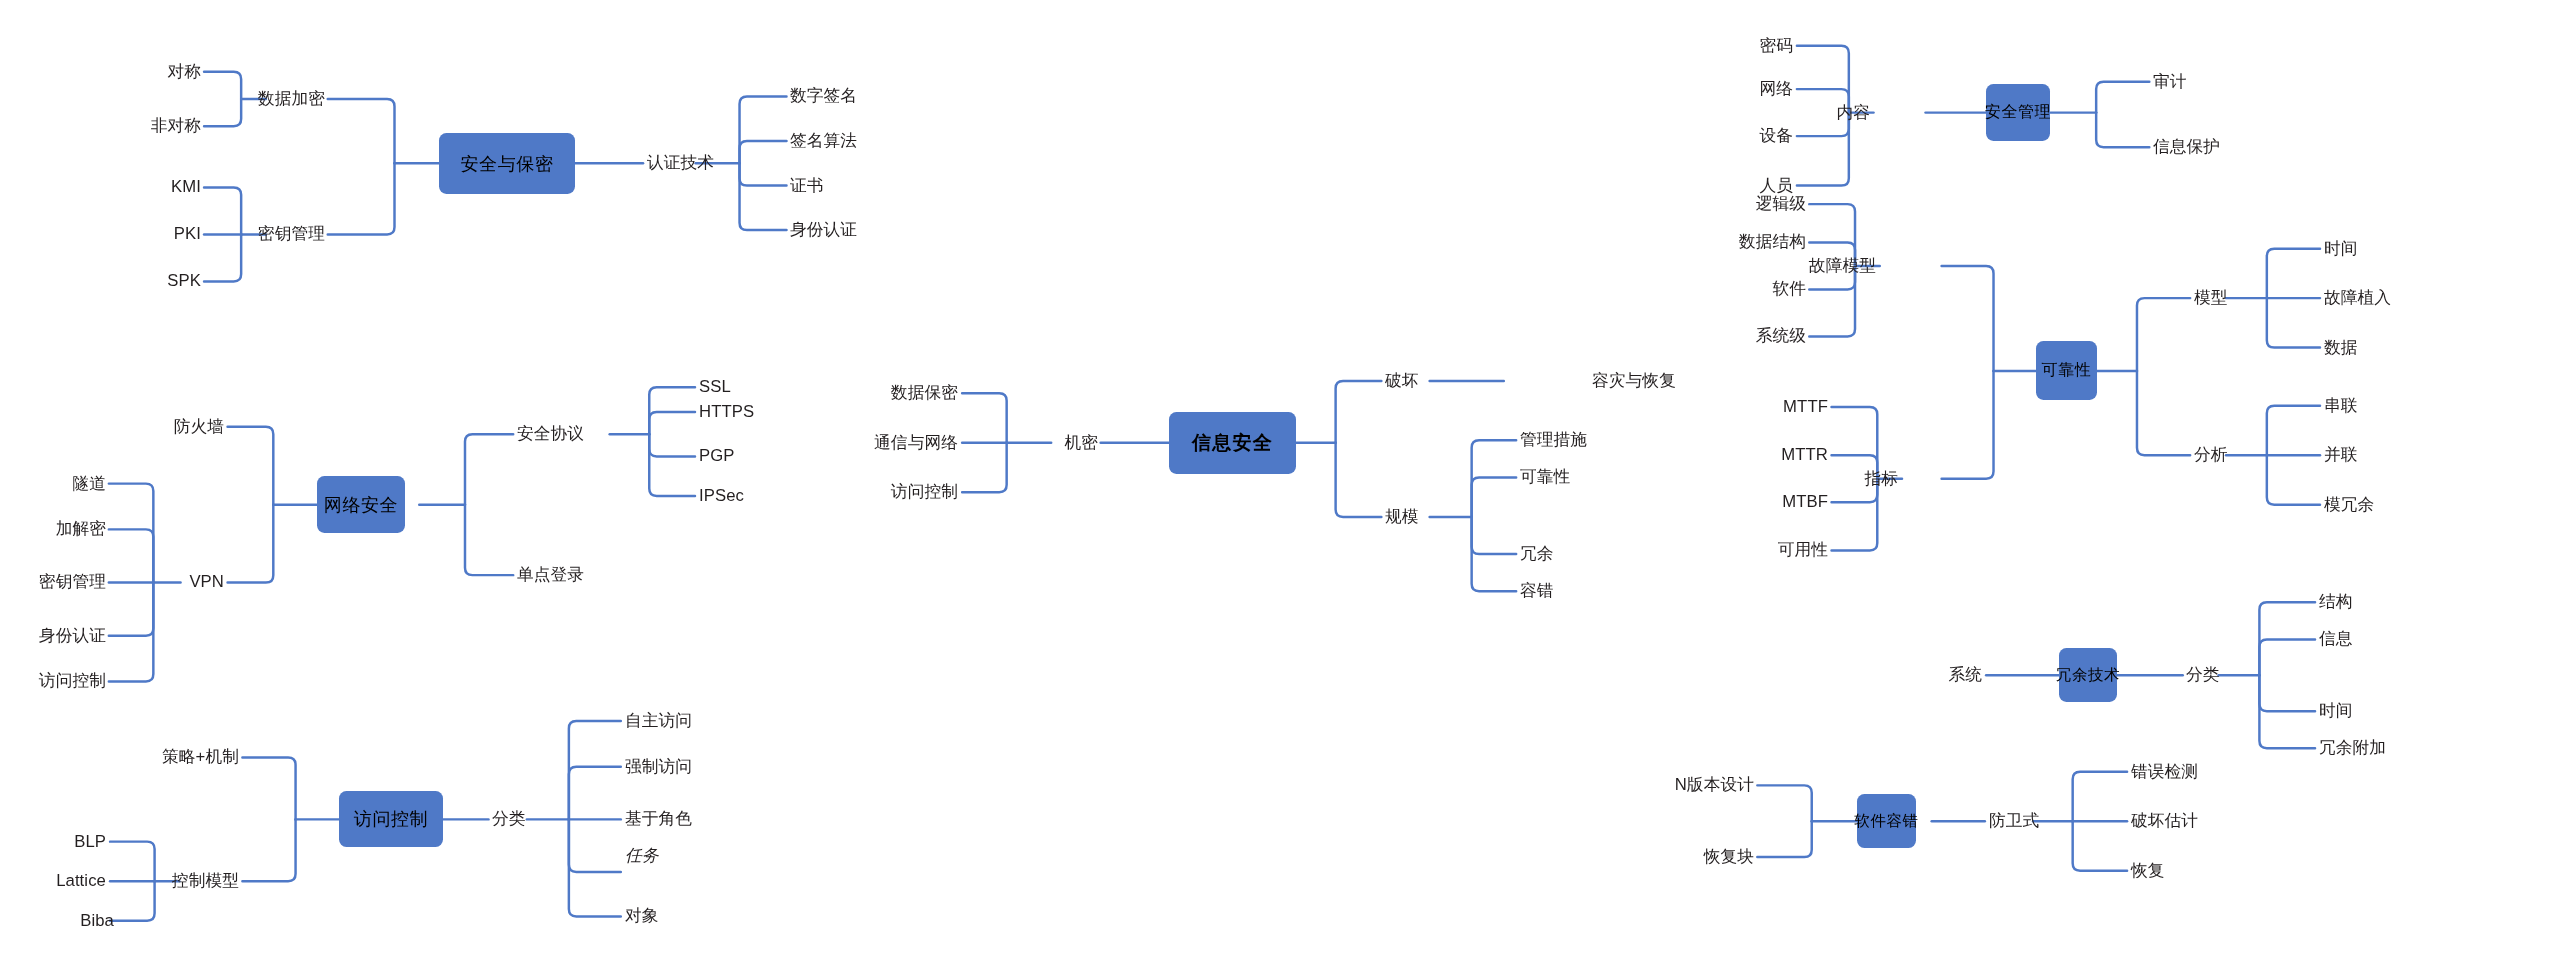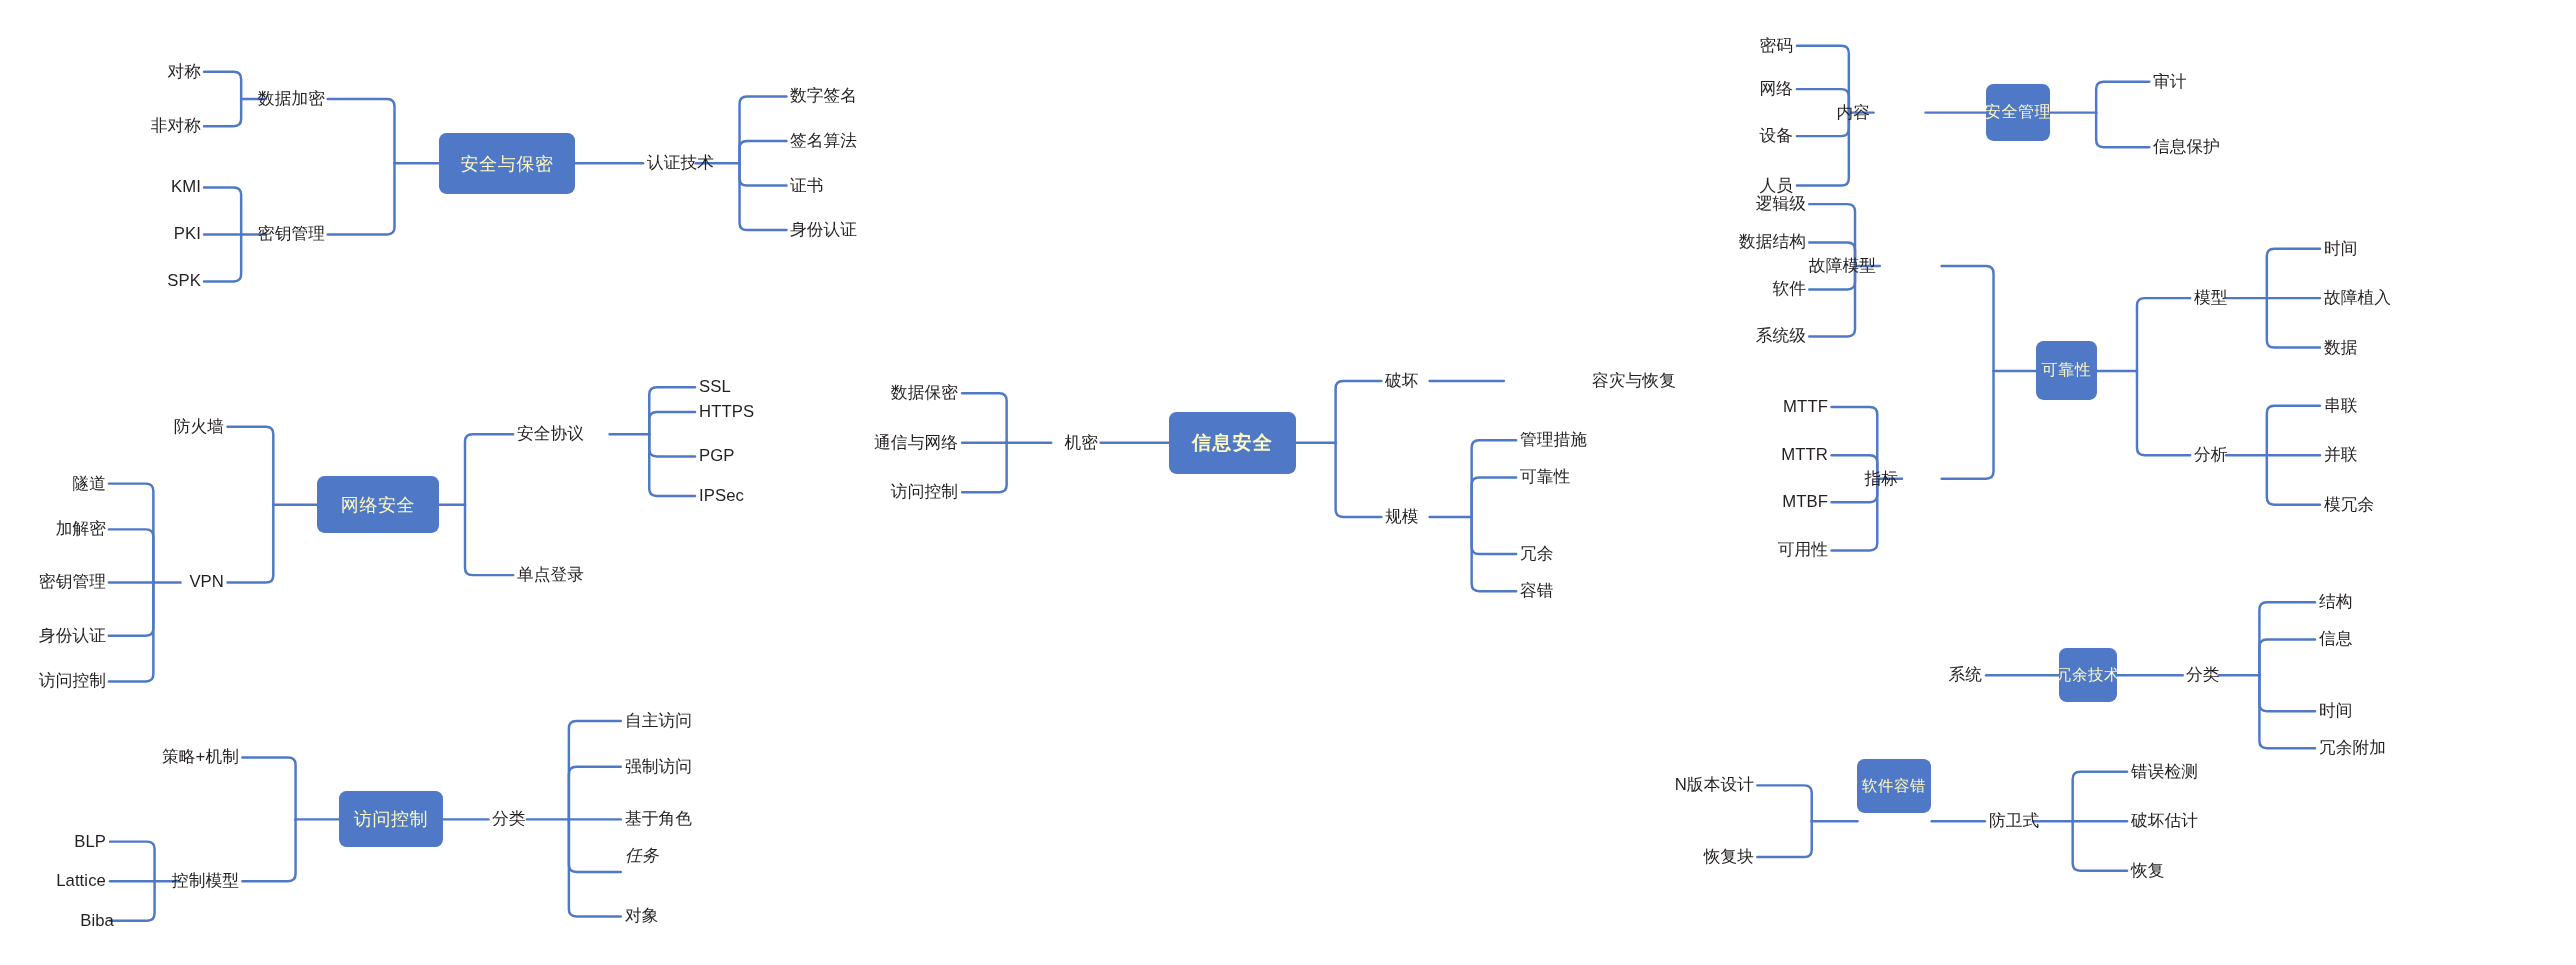--- a/index.html
+++ b/index.html
@@ -3,21 +3,21 @@
 <meta charset="utf-8">
 <style>
   html,body{margin:0;padding:0;background:#ffffff;}
   body{font-family:"Liberation Sans","DejaVu Sans",sans-serif;}
   #stage{position:relative;width:2576px;height:966px;background:#fff;overflow:hidden;}
   #wires{position:absolute;left:0;top:0;width:2576px;height:966px;}
   .wire{fill:none;stroke:#4f79c7;stroke-width:4;stroke-linecap:round;stroke-linejoin:round;}
   .lbl{position:absolute;color:#231f20;font-size:16.7px;line-height:1;white-space:nowrap;
        transform:translateY(-50%);letter-spacing:0.1px;}
   .lbl.r{transform:translate(-100%,-50%);}
-  .node{position:absolute;background:#4f79c7;border-radius:7.4px;color:#fef9c3;
+  .node{position:absolute;background:#4f79c7;border-radius:7.4px;color:#000000;
         display:flex;align-items:center;justify-content:center;white-space:nowrap;
         font-size:18px;letter-spacing:0.6px;}
   .node.root{font-weight:bold;font-size:19px;letter-spacing:1.2px;}
 </style>
 </head>
 <body>
 
 <div id="stage">
 
   <svg id="wires" viewBox="0 0 4166 1562">
@@ -171,21 +171,21 @@
   <div class="lbl r" style="left:325px;top:234px;">密钥管理</div>
   <div class="lbl r" style="left:201px;top:187px;">KMI</div>
   <div class="lbl r" style="left:201px;top:234px;">PKI</div>
   <div class="lbl r" style="left:201px;top:281px;">SPK</div>
   <div class="lbl" style="left:647px;top:163px;">认证技术</div>
   <div class="lbl" style="left:790px;top:96px;">数字签名</div>
   <div class="lbl" style="left:790px;top:141px;">签名算法</div>
   <div class="lbl" style="left:790px;top:186px;">证书</div>
   <div class="lbl" style="left:790px;top:230px;">身份认证</div>
 
-  <div class="node" style="left:317px;top:476px;width:122px;height:57px;">网络安全</div>
+  <div class="node" style="left:317px;top:476px;width:88px;height:57px;">网络安全</div>
   <div class="lbl r" style="left:224px;top:427px;">防火墙</div>
   <div class="lbl r" style="left:224px;top:582px;">VPN</div>
   <div class="lbl r" style="left:106px;top:484px;">隧道</div>
   <div class="lbl r" style="left:106px;top:529px;">加解密</div>
   <div class="lbl r" style="left:106px;top:582px;">密钥管理</div>
   <div class="lbl r" style="left:106px;top:636px;">身份认证</div>
   <div class="lbl r" style="left:106px;top:681px;">访问控制</div>
   <div class="lbl" style="left:517px;top:434px;font-family:Liberation Serif, serif;">安全协议</div>
   <div class="lbl" style="left:699px;top:387px;">SSL</div>
   <div class="lbl" style="left:699px;top:412px;">HTTPS</div>
@@ -249,21 +249,21 @@
   <div class="lbl" style="left:2324px;top:505px;">模冗余</div>
 
   <div class="node" style="left:2059px;top:648px;width:58px;height:54px;font-size:15.5px;">冗余技术</div>
   <div class="lbl r" style="left:1982px;top:675px;">系统</div>
   <div class="lbl" style="left:2186px;top:675px;">分类</div>
   <div class="lbl" style="left:2319px;top:602px;">结构</div>
   <div class="lbl" style="left:2319px;top:639px;">信息</div>
   <div class="lbl" style="left:2319px;top:711px;">时间</div>
   <div class="lbl" style="left:2319px;top:748px;">冗余附加</div>
 
-  <div class="node" style="left:1857px;top:759px;width:74px;height:54px;font-size:15.5px;">软件容错</div>
+  <div class="node" style="left:1857px;top:794px;width:59px;height:54px;font-size:15.5px;">软件容错</div>
   <div class="lbl r" style="left:1754px;top:785px;">N版本设计</div>
   <div class="lbl r" style="left:1754px;top:857px;">恢复块</div>
   <div class="lbl" style="left:1989px;top:821px;">防卫式</div>
   <div class="lbl" style="left:2131px;top:772px;">错误检测</div>
   <div class="lbl" style="left:2131px;top:821px;">破坏估计</div>
   <div class="lbl" style="left:2131px;top:871px;">恢复</div>
 
 </div>
 
 

